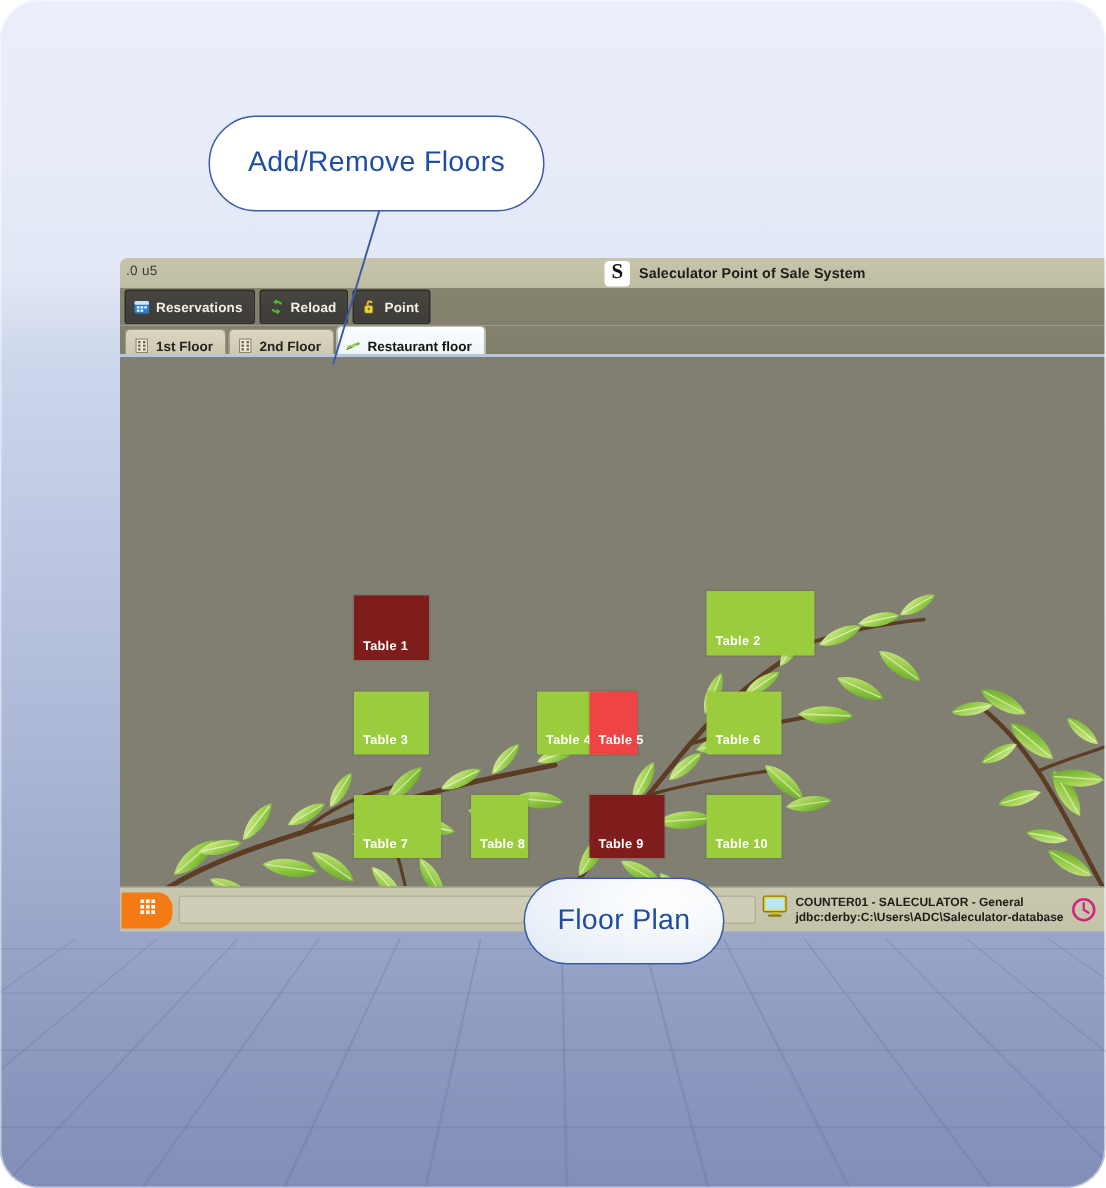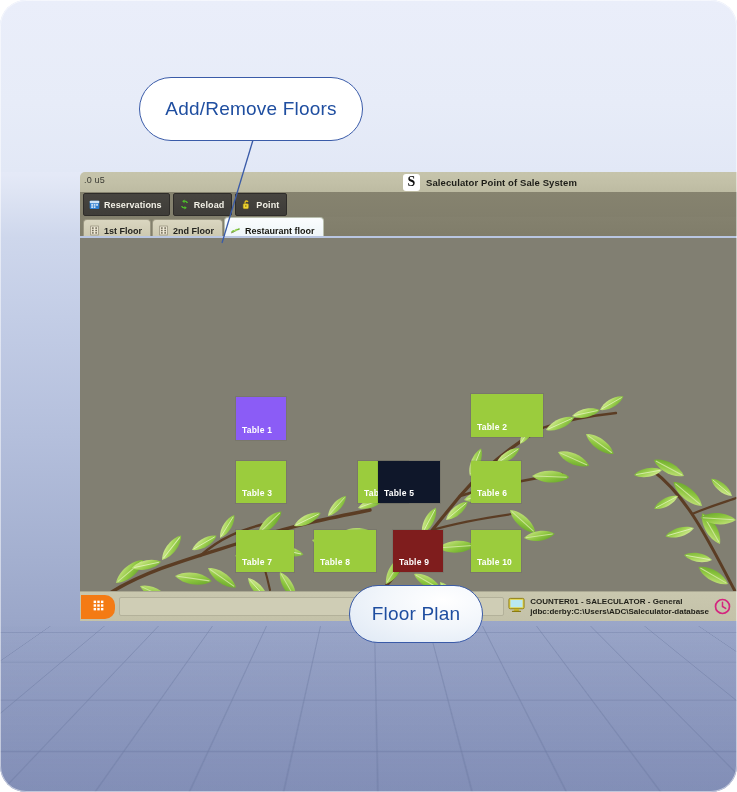--- a/index.html
+++ b/index.html
@@ -459,42 +459,42 @@
           <use href="#leafShape" transform="translate(622,268) rotate(-140) scale(1.2)"></use>
           <use href="#leafShape2" transform="translate(598,258) rotate(-208) scale(1.0)"></use>
           <use href="#leafShape" transform="translate(604,238) rotate(-152) scale(1.1)"></use>
           <use href="#leafShape2" transform="translate(582,232) rotate(-190) scale(1.05)"></use>
           <use href="#leafShape" transform="translate(656,282) rotate(-176) scale(1.15)"></use>
           <use href="#leafShape2" transform="translate(652,258) rotate(-140) scale(1.0)"></use>
         </g>
       </svg>
 
       <div id="tables-layer">
-          <div class="table-box" style="left: 156px; top: 159px; width: 50px; height: 43px; background: #8b5cf6;">
+          <div class="table-box" style="left: 156px; top: 159px; width: 50px; height: 43px; background: #7f1d1d;">
             <span>Table 1</span>
           </div>
           <div class="table-box" style="left: 391px; top: 156px; width: 72px; height: 43px; background: rgb(155, 204, 61);">
             <span>Table 2</span>
           </div>
           <div class="table-box" style="left: 156px; top: 223px; width: 50px; height: 42px; background: rgb(155, 204, 61);">
             <span>Table 3</span>
           </div>
           <div class="table-box" style="left: 234px; top: 223px; width: 50px; height: 42px; background: rgb(155, 204, 61); margin-left: 44px;">
             <span>Table 4</span>
           </div>
-          <div class="table-box" style="left: 298px; top: 223px; width: 62px; height: 42px; background: #0f172a;">
+          <div class="table-box" style="left: 313px; top: 223px; width: 32px; height: 42px; background: #ef4444;">
             <span>Table 5</span>
           </div>
           <div class="table-box" style="left: 391px; top: 223px; width: 50px; height: 42px; background: rgb(155, 204, 61);">
             <span>Table 6</span>
           </div>
           <div class="table-box" style="left: 156px; top: 292px; width: 58px; height: 42px; background: rgb(155, 204, 61);">
             <span>Table 7</span>
           </div>
-          <div class="table-box" style="left: 234px; top: 292px; width: 62px; height: 42px; background: rgb(155, 204, 61);">
+          <div class="table-box" style="left: 234px; top: 292px; width: 38px; height: 42px; background: rgb(155, 204, 61);">
             <span>Table 8</span>
           </div>
           <div class="table-box" style="left: 313px; top: 292px; width: 50px; height: 42px; background: #7f1d1d;">
             <span>Table 9</span>
           </div>
           <div class="table-box" style="left: 391px; top: 292px; width: 50px; height: 42px; background: rgb(155, 204, 61);">
             <span>Table 10</span>
           </div>
         </div>
     </div>

